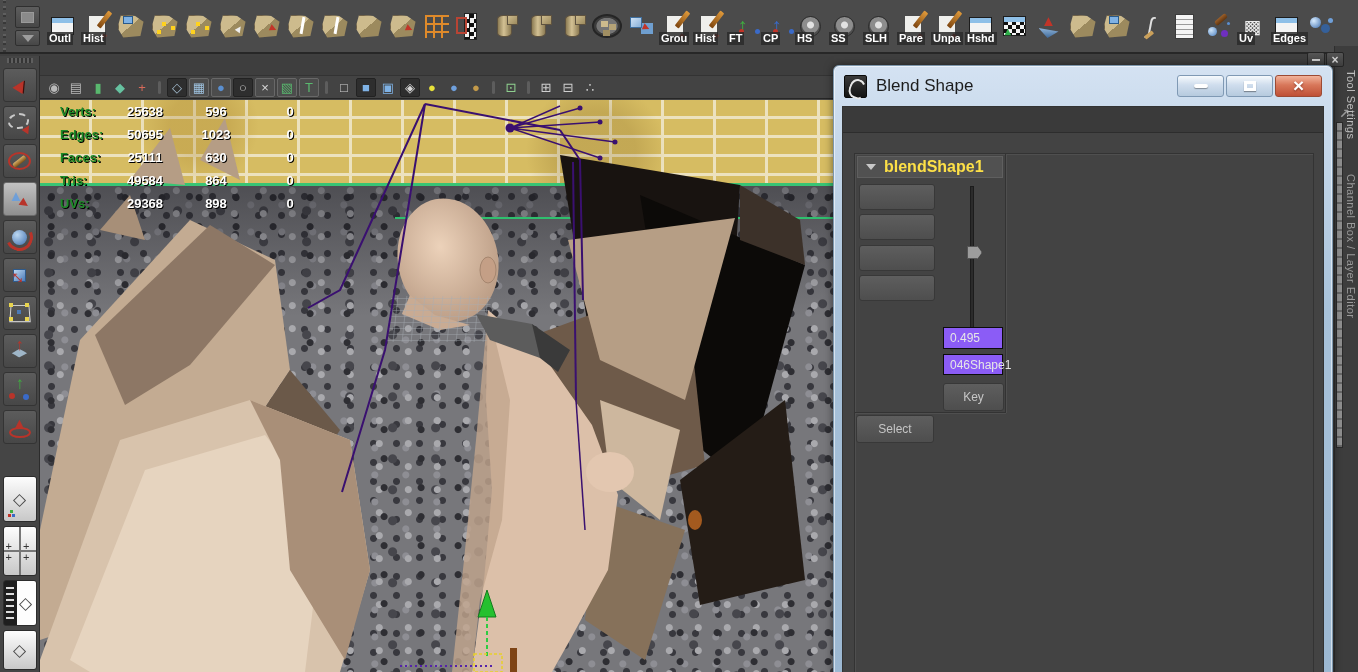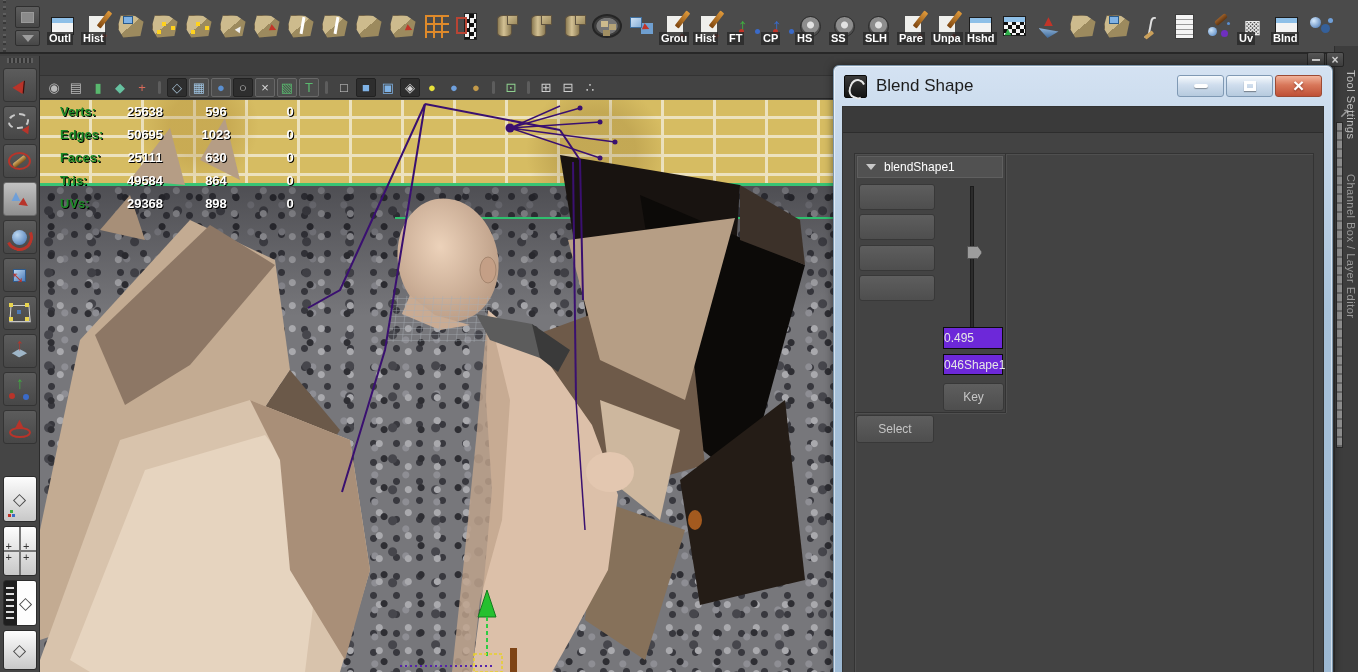--- a/index.html
+++ b/index.html
@@ -237,31 +237,31 @@
   .bw-group{position:absolute;left:11px;top:46px;width:460px;bottom:-2px;border:1px solid #333;
     box-shadow:inset 1px 1px 0 #4f4f4f;}
   .bw-cell-vline{position:absolute;left:150px;top:0;width:1px;height:259px;background:#333;
     box-shadow:1px 0 0 #4f4f4f;}
   .bw-cell-hline{position:absolute;left:0;top:258px;width:151px;height:1px;background:#333;
     box-shadow:0 1px 0 #4f4f4f;}
   .bw-grouphdr{position:absolute;left:2px;top:2px;width:146px;height:22px;background:#515151;
     border:1px solid #5f5f5f;display:flex;align-items:center;padding-left:8px;gap:8px;}
   .bw-grouphdr .tri{width:0;height:0;border-left:5px solid transparent;
     border-right:5px solid transparent;border-top:6px solid #c8c8c8;}
-  .bw-groupname{font-size:12px;font-weight:normal;color:#ffffff;}
+  .bw-groupname{font-size:16px;font-weight:bold;color:#fde047;}
   .bw-btn{position:absolute;left:4px;width:76px;height:26px;border:1px solid #383838;
     border-radius:3px;background:linear-gradient(#5e5e5e,#4e4e4e);color:#c6c6c6;font-size:12px;
     display:flex;align-items:center;justify-content:center;}
   .bw-slider-track{position:absolute;left:115px;top:32px;width:4px;height:150px;background:#2b2b2b;
     border:1px solid #1c1c1c;}
   .bw-slider-handle{position:absolute;left:112px;top:92px;width:15px;height:13px;background:#9c9c9c;
     border:1px solid #555;clip-path:polygon(0 0,68% 0,100% 50%,68% 100%,0 100%);}
-  .bw-field{position:absolute;left:88px;width:60px;height:22px;background:#6d28d9;
+  .bw-field{position:absolute;left:88px;width:60px;height:22px;background:#8b5cf6;
     border:1px solid #0c0c0c;color:#e6e6e6;font-size:12px;display:flex;align-items:center;
-    padding-left:0;}
+    padding-left:6px;}
   .bw-key{position:absolute;left:88px;top:229px;width:61px;height:28px;border:1px solid #383838;
     border-radius:3px;background:linear-gradient(#5e5e5e,#4e4e4e);color:#c6c6c6;font-size:12px;
     display:flex;align-items:center;justify-content:center;}
   .bw-select{position:absolute;left:1px;top:261px;width:78px;height:28px;border:1px solid #383838;
     border-radius:3px;background:linear-gradient(#5e5e5e,#4e4e4e);color:#c6c6c6;font-size:12px;
     display:flex;align-items:center;justify-content:center;}
 
   
   .right-strip{position:absolute;left:1334px;top:46px;width:24px;bottom:0;background:#3d3d3d;
     border-left:1px solid #2e2e2e;}
@@ -434,21 +434,21 @@
         <div class="shelf-btn k-paint">
     <span class="shelf-ic"></span>
 
   </div>
         <div class="shelf-btn k-uvicon">
     <span class="shelf-ic"></span>
     <span class="shelf-label">Uv</span>
   </div>
         <div class="shelf-btn k-window">
     <span class="shelf-ic"></span>
-    <span class="shelf-label">Blnd</span>
+    <span class="shelf-label">Edges</span>
   </div>
         <div class="shelf-btn k-spheres">
     <span class="shelf-ic"></span>
 
   </div>
       </div>
   </div>
 
   <div class="toolbox">
     <div class="tb-handle"></div>

